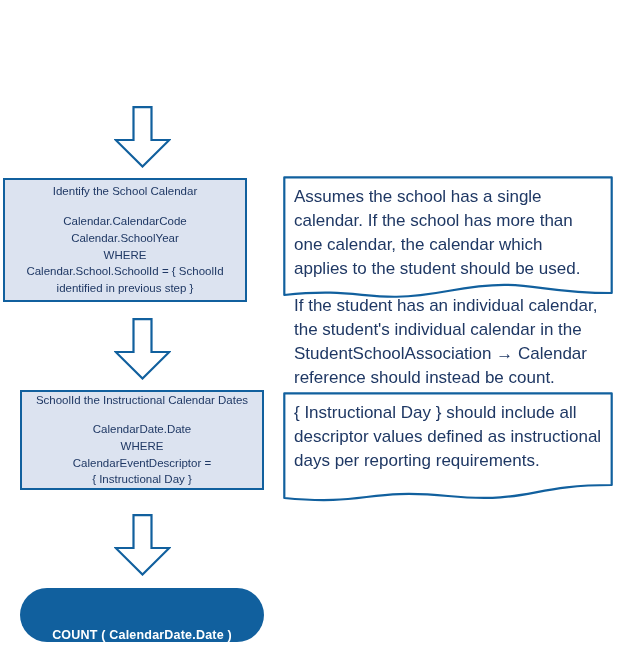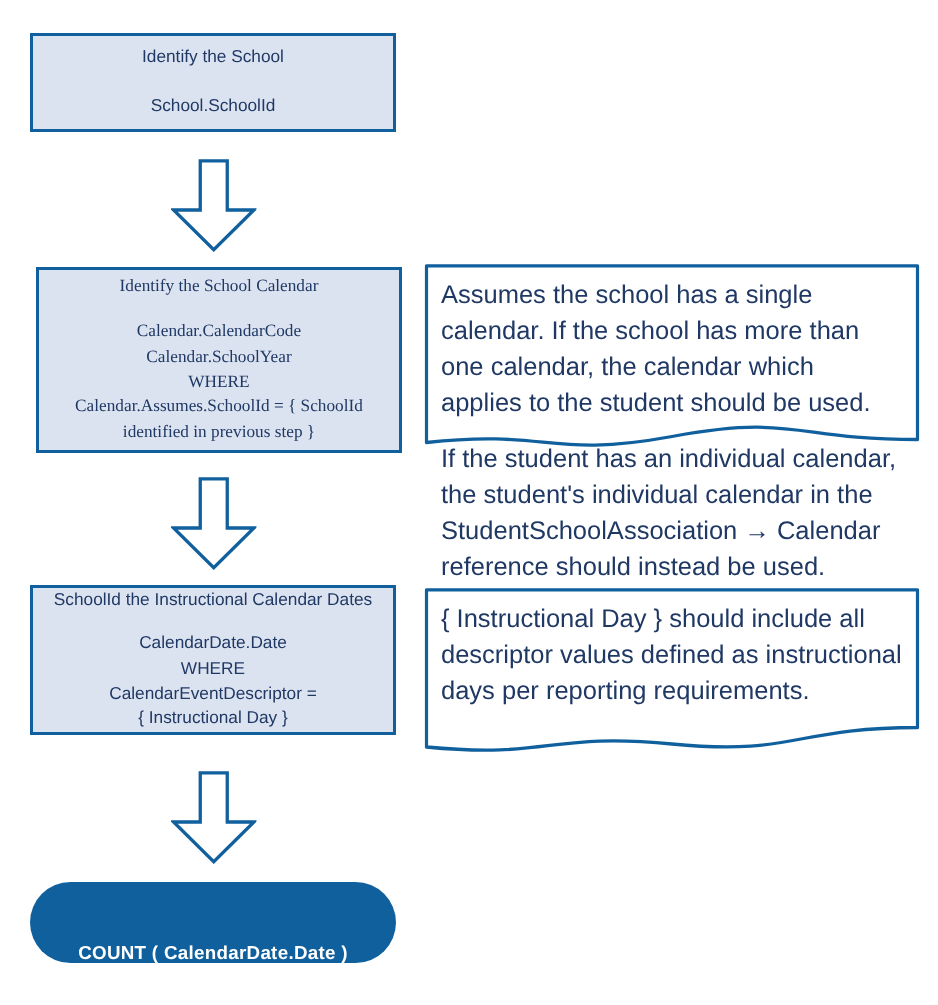--- a/index.html
+++ b/index.html
@@ -94,51 +94,46 @@
   }
   .note .para:last-child {
     margin-bottom: 0;
   }
 </style>
 </head>
 <body>
 
 <div id="canvas">
 
-  <div class="process" style="left:20px; top:22px; width:244px; height:66px;">
-    <span class="title">Identify the School</span>
-    <span class="gap-lg"></span>
-    <span class="body">School.SchoolId</span>
-  </div>
 
   <div class="arrow" style="left:114px; top:106px; width:57px; height:62px;">
     <svg width="57" height="62" viewBox="0 0 57 62">
       <polygon points="19.5,1.2 37.5,1.2 37.5,34 55.3,34 28.5,60.5 1.7,34 19.5,34" fill="#ffffff" stroke="#11609e" stroke-width="2.2" stroke-linejoin="miter"></polygon>
     </svg>
   </div>
 
-  <div class="process" style="left:24px; top:178px; width:244px; height:124px;font-family:Liberation Serif, serif;">
+  <div class="process" style="left:3px; top:178px; width:244px; height:124px;">
     <span class="title">Identify the School Calendar</span>
     <span class="gap-sm"></span>
     <span class="body">Calendar.CalendarCode
 Calendar.SchoolYear
 WHERE
-Calendar.Assumes.SchoolId = { SchoolId
+Calendar.School.SchoolId = { SchoolId
 identified in previous step }</span>
   </div>
 
   <div class="note" style="left:283px; top:176px; width:330px; height:135px;">
     <svg width="330" height="135" viewBox="0 0 330 135">
       <path d="M1.3,1.3 L328.7,1.3 L328.7,117
                C246,117 247,100 165,115
                C83,130 84,110 1.3,119 Z" fill="#ffffff" stroke="#11609e" stroke-width="2.2" stroke-linejoin="round"></path>
     </svg>
     <div class="note-text">
       <p class="para">Assumes the school has a single calendar. If the school has more than one calendar, the calendar which applies to the student should be used.</p>
-      <p class="para">If the student has an individual calendar, the student's individual calendar in the StudentSchoolAssociation → Calendar reference should instead be used.</p>
+      <p class="para">If the student has an individual calendar, the student's individual calendar in the StudentSchoolAssociation → Calendar reference should instead be count.</p>
     </div>
   </div>
 
   <div class="arrow" style="left:114px; top:318px; width:57px; height:62px;">
     <svg width="57" height="62" viewBox="0 0 57 62">
       <polygon points="19.5,1.2 37.5,1.2 37.5,34 55.3,34 28.5,60.5 1.7,34 19.5,34" fill="#ffffff" stroke="#11609e" stroke-width="2.2" stroke-linejoin="miter"></polygon>
     </svg>
   </div>
 
   <div class="process" style="left:20px; top:390px; width:244px; height:100px;">

